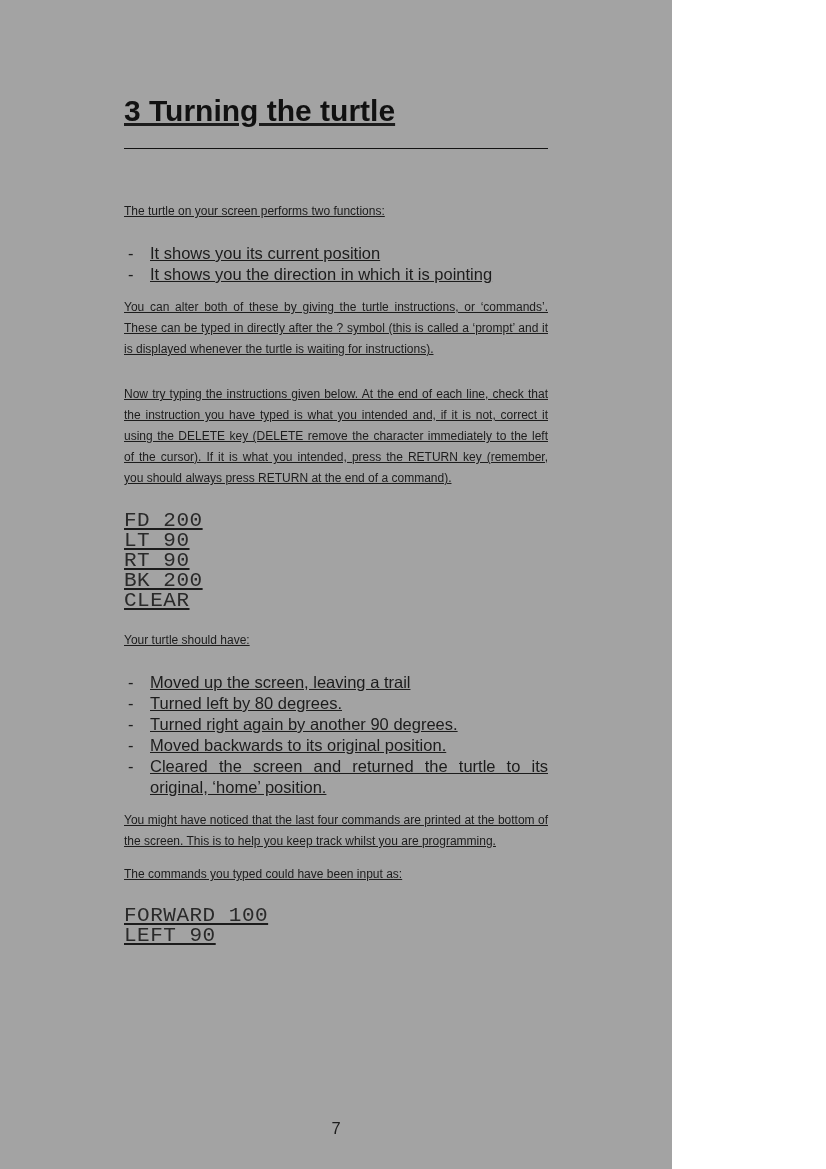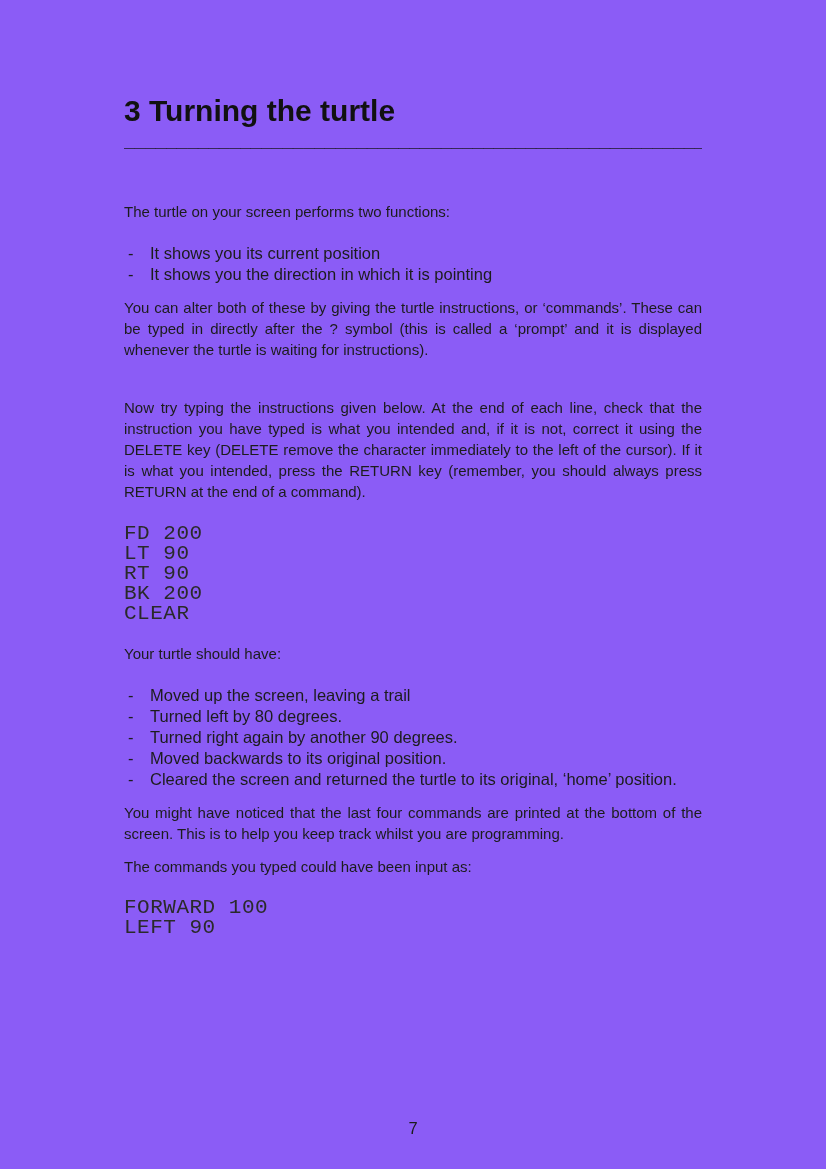--- a/index.html
+++ b/index.html
@@ -1,24 +1,25 @@
 <!DOCTYPE html>
 <html><head>
 <meta charset="utf-8">
 <style>
   * { margin: 0; padding: 0; box-sizing: border-box; }
   html, body { background: #ffffff; }
   .page {
     position: relative;
-    width: 826px;
+    width: 672px;
     height: 1169px;
-    background: #8b5cf6;
+    background: #a3a3a3;
     color: #1c1c1c;
     font-family: "Liberation Sans", sans-serif;
     overflow: hidden;
+    text-decoration: underline;
   }
   .content {
     padding: 93px 124px 0 124px;
   }
   .chapter-title {
     font-size: 30px;
     line-height: 36px;
     font-weight: bold;
     letter-spacing: 0px;
     color: #111111;
@@ -26,28 +27,28 @@
   .title-rule {
     height: 26px;
     line-height: 24px;
     font-size: 19px;
     font-weight: bold;
     white-space: nowrap;
     overflow: hidden;
     color: #111111;
   }
   .para {
-    font-size: 15px;
+    font-size: 12px;
     line-height: 21px;
     text-align: justify;
     color: #1c1c1c;
   }
   .para.first { margin-top: 46px; }
   .para.gap   { margin-top: 12px; }
-  .para.gap20 { margin-top: 37px; }
+  .para.gap20 { margin-top: 24px; }
   .para.gap19 { margin-top: 19px; }
   .bullet-list { margin-top: 21px; }
   .bullet-item {
     position: relative;
     padding-left: 26px;
     font-size: 16.5px;
     line-height: 21px;
     text-align: justify;
   }
   .bullet-item .dash {

